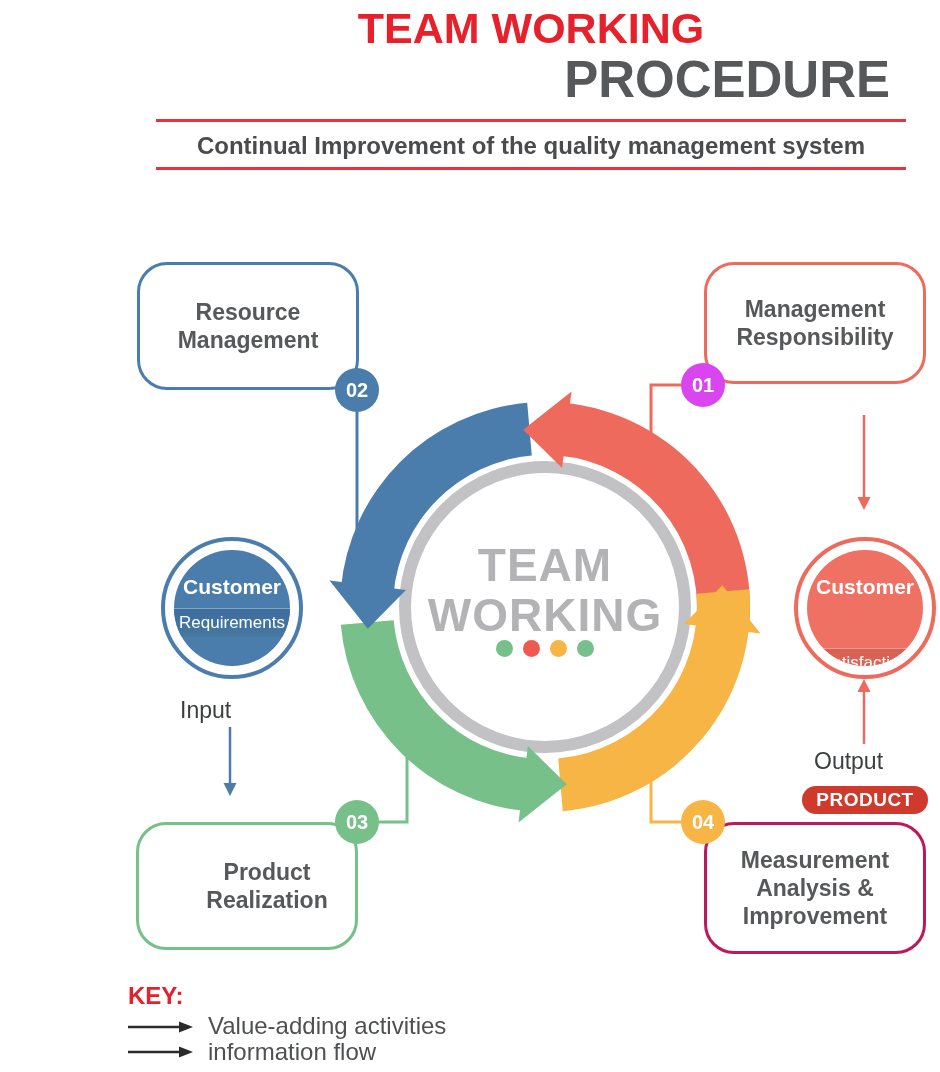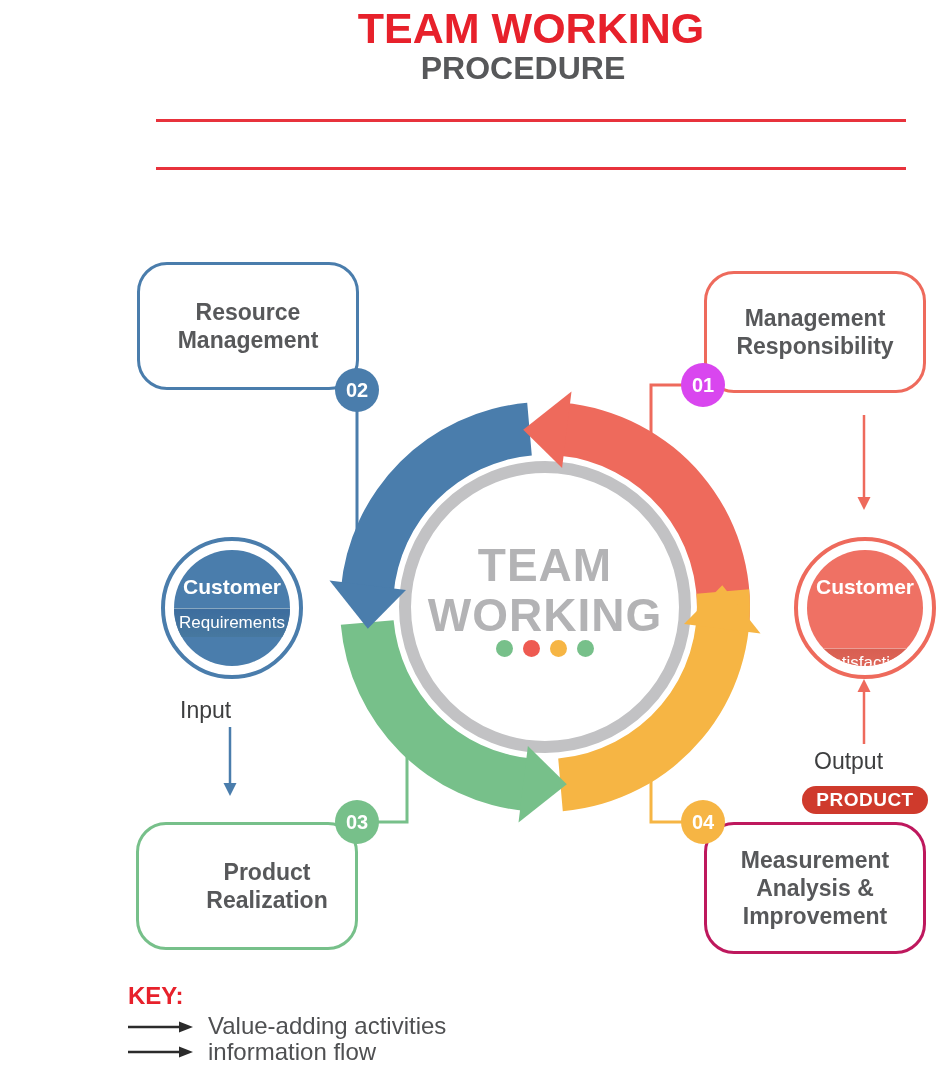--- a/index.html
+++ b/index.html
@@ -4,33 +4,33 @@
 <style>
   html,body{margin:0;padding:0;background:#ffffff;}
   #page{position:relative;width:940px;height:1072px;background:#ffffff;
         font-family:"Liberation Sans",sans-serif;overflow:hidden;}
   .abs{position:absolute;}
   svg{position:absolute;left:0;top:0;}
 
   
   .title1{left:156px;top:4px;width:750px;text-align:center;
           font-size:43px;font-weight:bold;color:#e7212b;letter-spacing:0px;}
-  .title2{left:148px;top:50px;width:750px;text-align:center;
-          font-size:32px;font-weight:bold;color:#57585a;}
+  .title2{left:140px;top:50px;width:750px;text-align:right;
+          font-size:51px;font-weight:bold;color:#57585a;}
   .redline{left:156px;width:750px;height:3px;background:#e8323c;}
   .subtitle{left:156px;top:132px;width:750px;text-align:center;
             font-size:24px;font-weight:bold;color:#4a4b4d;}
 
   
   .box{border-radius:30px;display:flex;align-items:center;justify-content:center;
        text-align:center;font-size:23px;font-weight:bold;color:#57585a;line-height:1.22;
        background:#ffffff;box-sizing:border-box;}
   .box .lbl{max-width:190px;}
   .box-blue  {left:137px;top:262px;width:222px;height:128px;border:3px solid #4a7dac;}
-  .box-red   {left:704px;top:262px;width:222px;height:122px;border:3px solid #ee6a5c;margin-top:9px;}
+  .box-red   {left:704px;top:262px;width:222px;height:122px;border:3px solid #ee6a5c;}
   .box-green {left:136px;top:822px;width:222px;height:128px;border:3px solid #77c08a;padding-left:40px;}
   .box-yellow{left:704px;top:822px;width:222px;height:132px;border:3px solid #be185d;}
 
   
   .badge{width:44px;height:44px;border-radius:50%;display:flex;align-items:center;
          justify-content:center;color:#ffffff;font-size:20px;font-weight:bold;}
   .badge-01{left:681px;top:363px;background:#d946ef;}
   .badge-02{left:335px;top:368px;background:#4a7dac;}
   .badge-03{left:335px;top:800px;background:#77c08a;}
   .badge-04{left:681px;top:800px;background:#f6b544;}
@@ -109,20 +109,21 @@
 
     <path d="M128 1027 L180 1027" stroke="#2b2b2b" stroke-width="2.5" fill="none"></path>
     <polygon fill="#2b2b2b" points="193,1027 179,1021.5 179,1032.5"></polygon>
     <path d="M128 1052 L180 1052" stroke="#2b2b2b" stroke-width="2.5" fill="none"></path>
     <polygon fill="#2b2b2b" points="193,1052 179,1046.5 179,1057.5"></polygon>
   </svg>
 
   <div class="abs title1">TEAM WORKING</div>
   <div class="abs title2">PROCEDURE</div>
   <div class="abs redline" style="top:119px;"></div>
+  <div class="abs subtitle">Continual Improvement of the quality management system</div>
   <div class="abs redline" style="top:167px;"></div>
 
   <div class="abs box box-blue">
     <div class="lbl">Resource Management</div>
   </div>
   <div class="abs box box-red">
     <div class="lbl">Management Responsibility</div>
   </div>
   <div class="abs box box-green">
     <div class="lbl">Product Realization</div>

